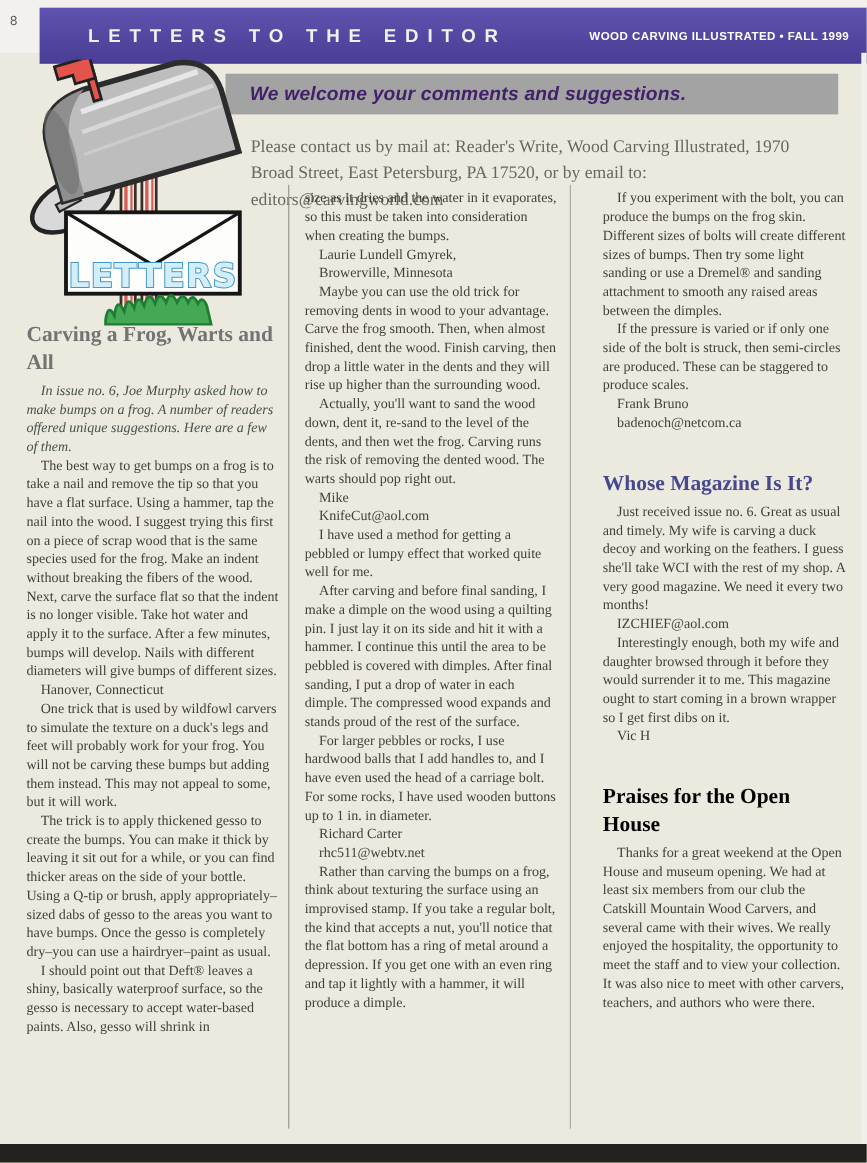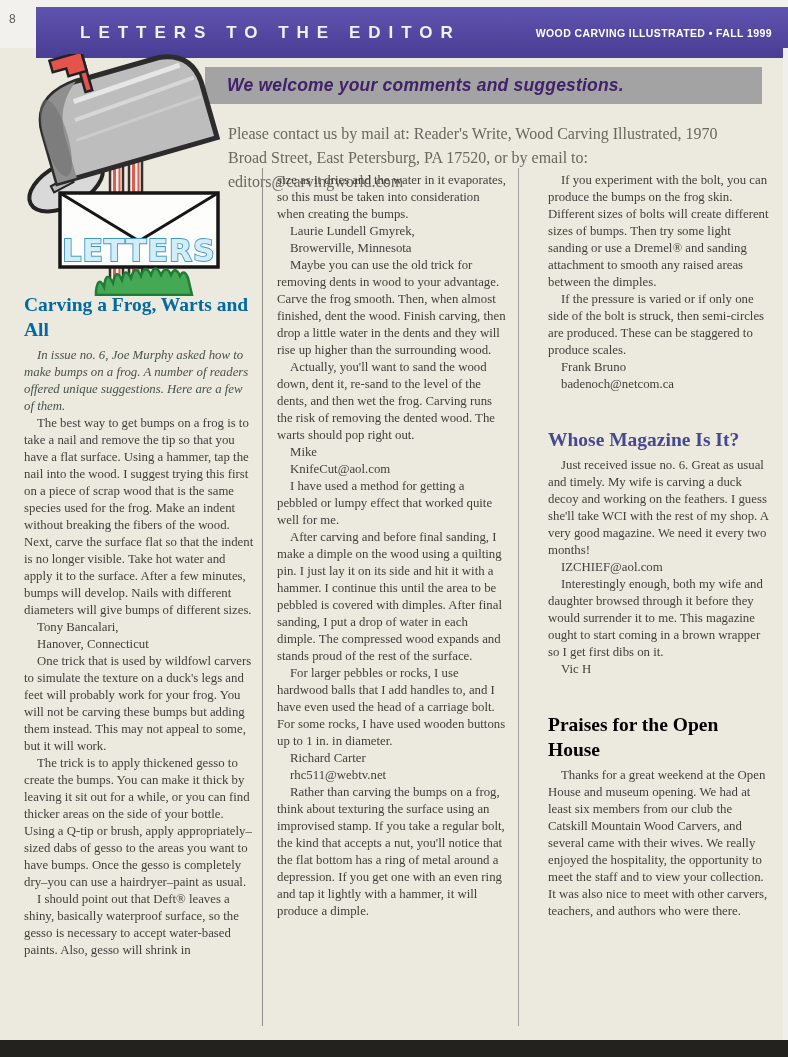--- a/index.html
+++ b/index.html
@@ -121,25 +121,24 @@
     <rect x="52" y="138" width="158" height="74" fill="#fdfdfb" stroke="#161616" stroke-width="3.5"></rect>
     <path d="M52,138 L131,186 L210,138" fill="none" stroke="#161616" stroke-width="3"></path>
     <text x="131" y="206" text-anchor="middle" font-family="DejaVu Sans, sans-serif" font-size="30" font-weight="bold" letter-spacing="1" fill="#d4eef9" stroke="#3e97c8" stroke-width="1.8" style="paint-order:stroke">LETTERS</text>
   </g>
 
   <path d="M88,236 q2,-16 8,-4 q2,-18 9,-4 q3,-16 9,-3 q3,-14 9,-2 q4,-15 10,-2 q4,-13 10,-1 q4,-13 10,0 q5,-11 10,0 q4,-10 9,1 q4,-8 8,2 L184,240 L88,240 Z" fill="#44a854" stroke="#1e7c33" stroke-width="2.5"></path>
 </svg>
 
 <div class="columns" id="columns">
     <div class="col col-1">
-      <h2 class="heading" style="color: #0369a1;">Carving a Frog, Warts and All</h2>
+      <h2 class="heading" style="color: #737373;">Carving a Frog, Warts and All</h2>
       <p class="intro">In issue no. 6, Joe Murphy asked how to make bumps on a frog. A number of readers offered unique suggestions. Here are a few of them.</p>
       <p class="para">The best way to get bumps on a frog is to take a nail and remove the tip so that you have a flat surface. Using a hammer, tap the nail into the wood. I suggest trying this first on a piece of scrap wood that is the same species used for the frog. Make an indent without breaking the fibers of the wood. Next, carve the surface flat so that the indent is no longer visible. Take hot water and apply it to the surface. After a few minutes, bumps will develop. Nails with different diameters will give bumps of different sizes.</p>
       <p class="sig">
-        <span>Tony Bancalari,</span>
         <span>Hanover, Connecticut</span>
       </p>
       <p class="para new-letter">One trick that is used by wildfowl carvers to simulate the texture on a duck's legs and feet will probably work for your frog. You will not be carving these bumps but adding them instead. This may not appeal to some, but it will work.</p>
       <p class="para">The trick is to apply thickened gesso to create the bumps. You can make it thick by leaving it sit out for a while, or you can find thicker areas on the side of your bottle. Using a Q-tip or brush, apply appropriately–sized dabs of gesso to the areas you want to have bumps. Once the gesso is completely dry–you can use a hairdryer–paint as usual.</p>
       <p class="para">I should point out that Deft® leaves a shiny, basically waterproof surface, so the gesso is necessary to accept water-based paints. Also, gesso will shrink in</p>
     </div>
     <div class="col col-2">
       <p class="para continuation">size as it dries and the water in it evaporates, so this must be taken into consideration when creating the bumps.</p>
       <p class="sig">
         <span>Laurie Lundell Gmyrek,</span>

